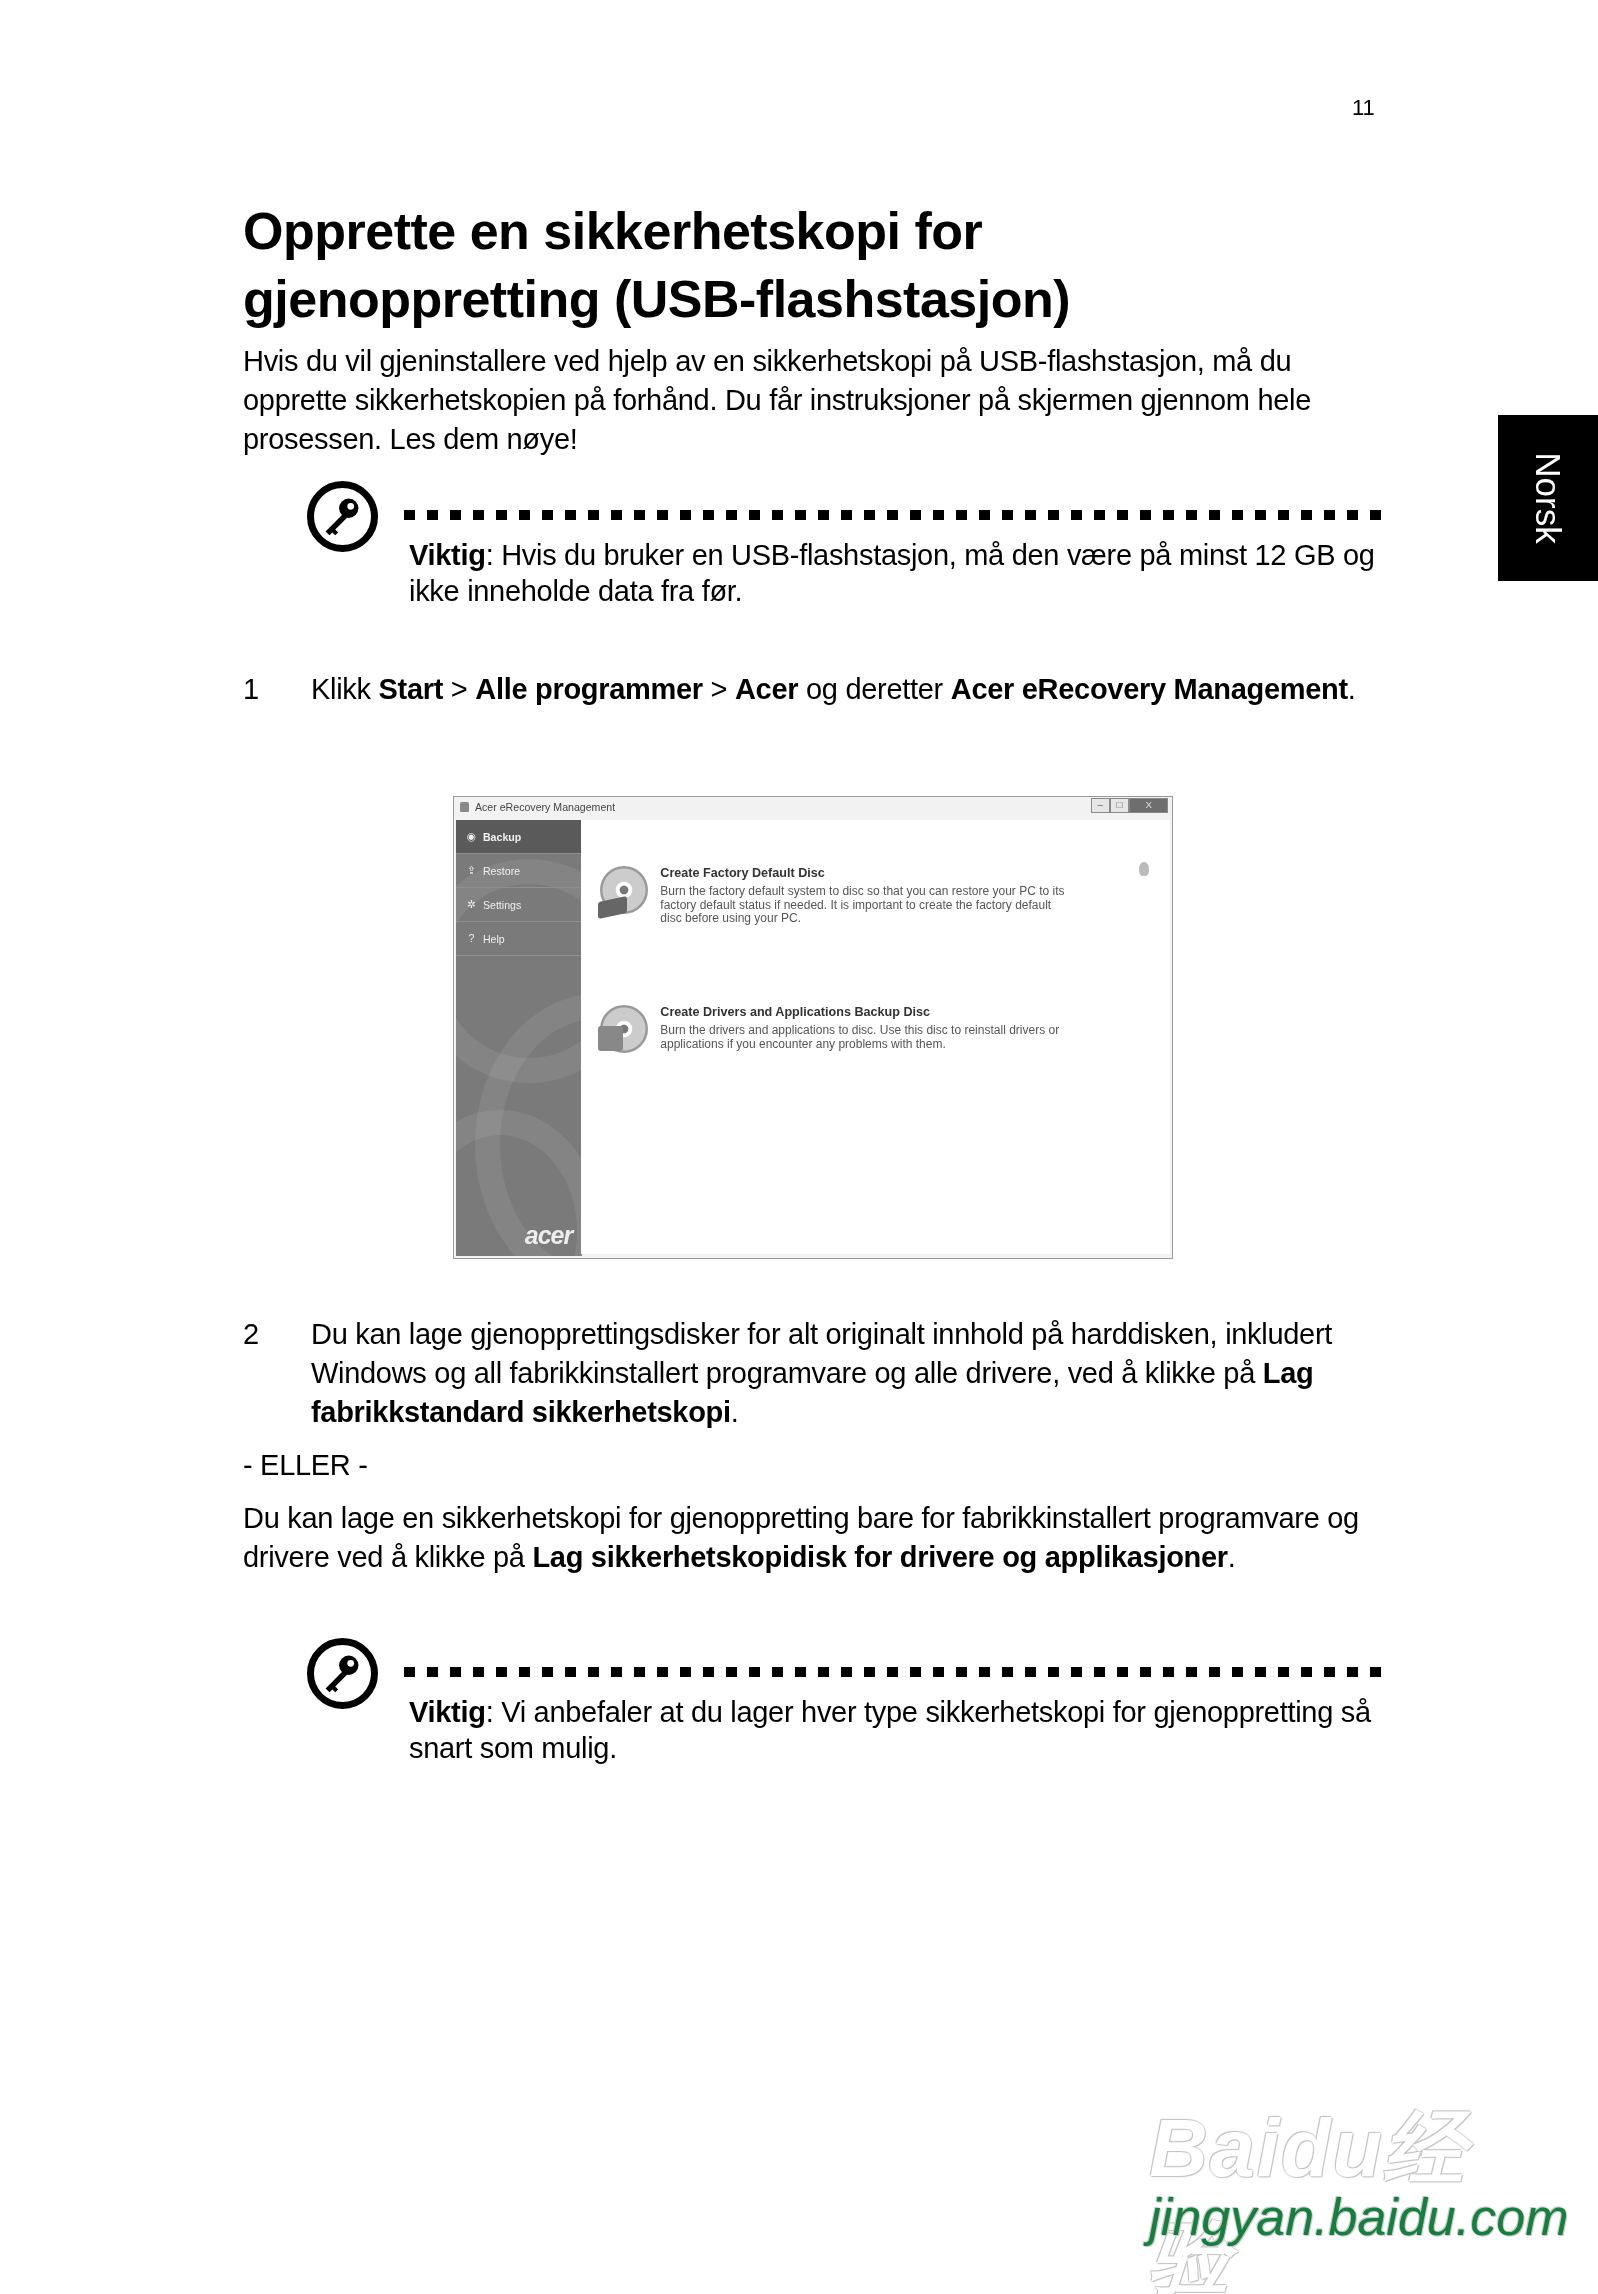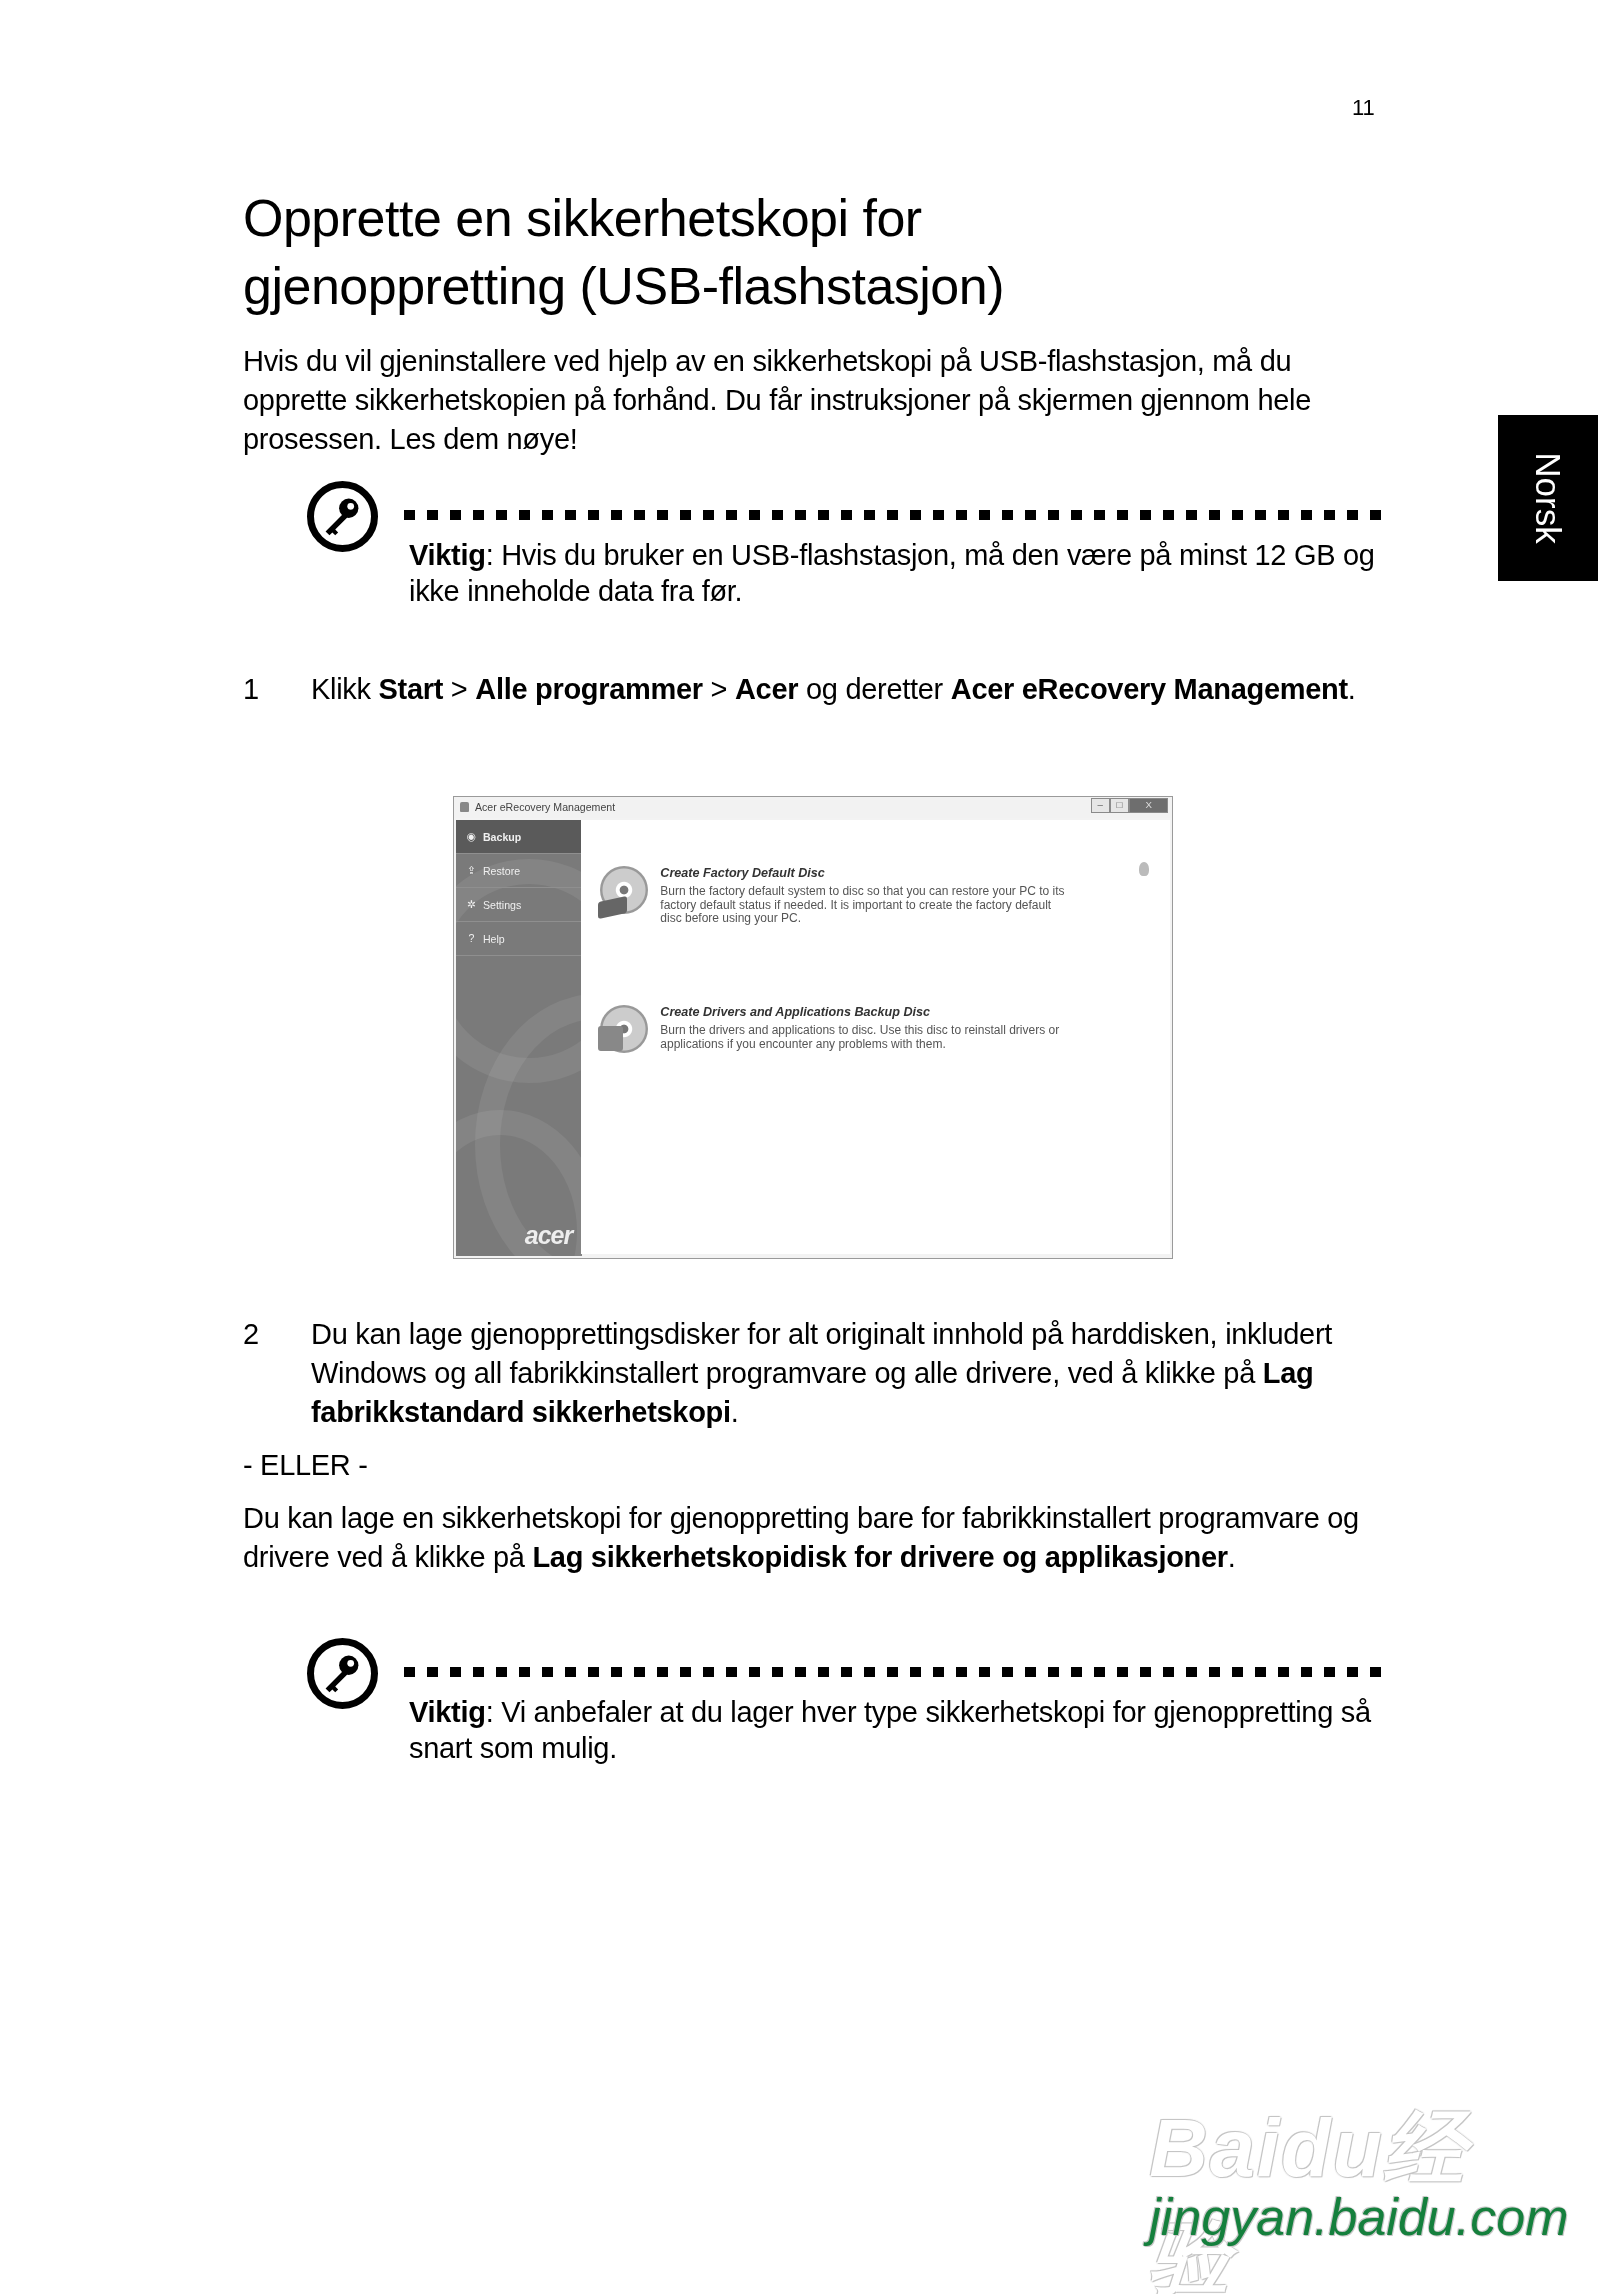--- a/index.html
+++ b/index.html
@@ -1,19 +1,19 @@
 <!DOCTYPE html>
 <html><head>
 <meta charset="utf-8">
 <style>
   html, body { margin:0; padding:0; background:#ffffff; }
   body { width:1599px; height:2294px; position:relative; overflow:hidden;
          font-family:"Liberation Sans", "DejaVu Sans", sans-serif; color:#000; }
   .page-num { position:absolute; left:1352px; top:95px; font-size:22px; }
-  .title { position:absolute; left:243px; top:184px; width:1159px; font-size:52px; line-height:68px; font-weight:normal; margin:0; letter-spacing:-0.5px; }
+  .title { position:absolute; left:243px; top:197px; width:1159px; font-size:52px; line-height:68px; font-weight:bold; margin:0; letter-spacing:-0.5px; }
   .para { position:absolute; font-size:29px; line-height:39px; letter-spacing:-0.3px; }
   .intro { left:243px; top:342px; width:1159px; }
   .lang-tab { position:absolute; left:1498px; top:415px; width:100px; height:166px; background:#000; }
   .lang-tab span { position:absolute; left:50px; top:83px; color:#fff; font-size:35px; transform:translate(-50%,-50%) rotate(90deg); white-space:nowrap; }
   .note { position:absolute; left:307px; width:1081px; }
   .note .key { position:absolute; left:0; top:0; width:71px; height:71px; border:7.7px solid #000; border-radius:50%; box-sizing:border-box; }
   .note .dots { position:absolute; left:97px; top:29px; width:985px; height:9.7px;
     background-image: linear-gradient(to right, #000 0, #000 10.6px, transparent 10.6px);
     background-size:23px 9.7px; background-repeat:repeat-x; }
   .note .txt { position:absolute; left:102px; top:56px; width:975px; font-size:29px; line-height:36px; letter-spacing:-0.3px; }
@@ -33,21 +33,21 @@
   .shot .side { position:absolute; left:1.9px; top:23px; width:126px; height:436px; background:#7a7a7a; overflow:hidden; }
   .shot .side .swirl { position:absolute; border-radius:50%; border:25px solid rgba(255,255,255,0.08); }
   .shot .side .item { position:relative; height:33px; border-bottom:1px solid #8f8f8f; color:#f0f0f0; font-size:10.6px; display:flex; align-items:center; padding-left:9.7px; }
   .shot .side .item.active { background:#5a5a5a; font-weight:bold; }
   .shot .side .item .ic { width:11.6px; height:11.6px; margin-right:5.8px; display:inline-block; text-align:center; font-size:10.6px; line-height:11.6px; }
   .shot .side .logo { position:absolute; right:9.7px; bottom:5.8px; color:#eee; font-style:italic; font-size:25px; font-weight:bold; letter-spacing:-1px; }
   .shot .main { position:absolute; left:127px; top:23px; right:1.9px; bottom:3.9px; background:#fff; }
   .shot .opt { position:absolute; left:19.3px; width:541px; }
   .shot .opt .disc { position:absolute; left:0; top:0; width:48px; height:48px; border-radius:50%; background:radial-gradient(circle, #777 0 3.9px, #fff 4.8px 7.7px, #ccc 8.7px 21px, #999 22px 24px); }
   .shot .opt .tray { position:absolute; left:-1.9px; top:33px; width:29px; height:17.4px; background:#666; border-radius:2.9px; transform:skewY(-12deg); }
-  .shot .opt .h { position:absolute; left:60px; top:0; font-size:12.6px; font-weight:bold; color:#333;font-style:italic; }
+  .shot .opt .h { position:absolute; left:60px; top:0; font-size:12.6px; font-weight:bold; color:#333; }
   .shot .opt .d { position:absolute; left:60px; top:19.3px; width:406px; font-size:12px; line-height:13.5px; color:#555; }
   .shot .bulb { position:absolute; right:21px; top:42px; width:9.7px; height:13.5px; background:#bbb; border-radius:50% 50% 40% 40%; }
 
   .watermark { position:absolute; left:1130px; top:2037px; width:377px; height:193px; color:#fff;font-style:italic; }
   .watermark .brand { position:absolute; left:19.3px; top:58px; font-size:81px; font-weight:bold; color:#fff;
     text-shadow: 0 0 1.9px #bbb, 0 0 1.9px #bbb, 1px 1px 0 #ccc, -1px -1px 0 #ccc; letter-spacing:1.9px; }
   .watermark .url { position:absolute; left:19.3px; top:150px; font-size:52px; color:#15803d;
     text-shadow: 0 0 1.9px #bbb, 1px 1px 0 #ccc, -1px -1px 0 #ccc; }
 </style>
 </head>

